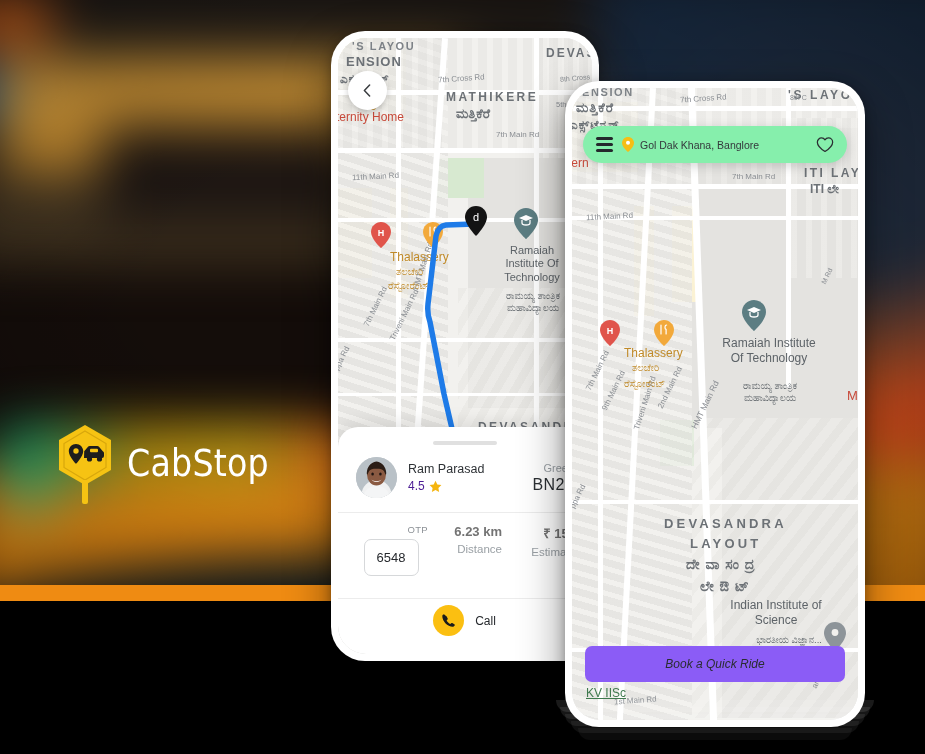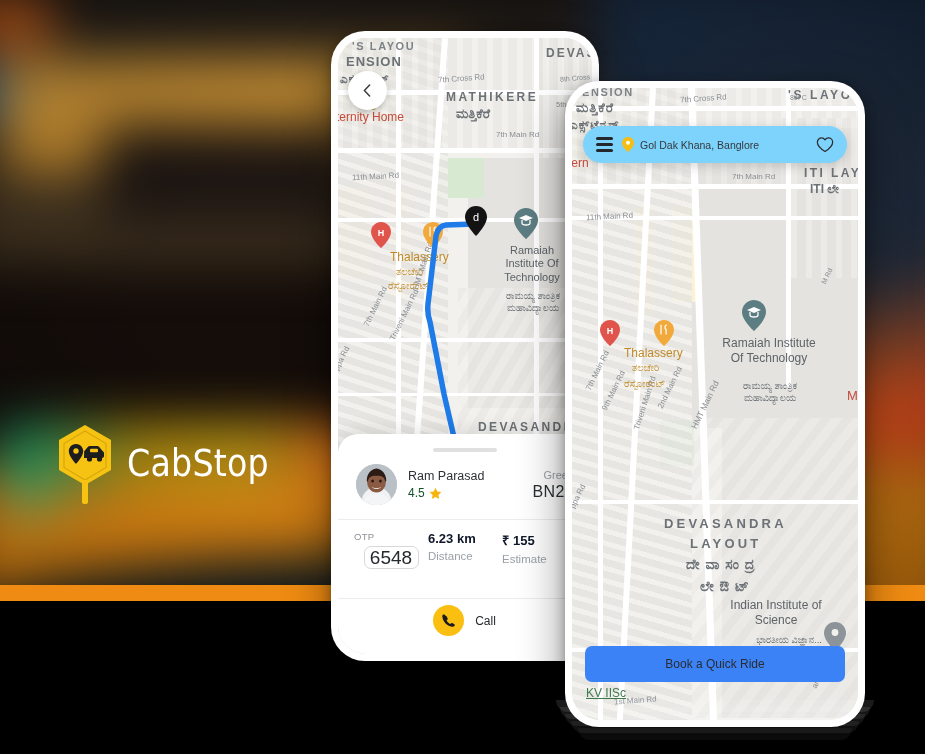--- a/index.html
+++ b/index.html
@@ -225,40 +225,40 @@
   }
   .dc-driver { display:flex; align-items:center; gap:11px; }
   .avatar {
     width:41px; height:41px; border-radius:50%;
     overflow:hidden; background:#c8cdd2; flex:0 0 auto;
     position: relative;
   }
   .dname { font-size:12.5px; color:#2e3236; font-weight:400; }
   .drating {
     display:flex; align-items:center; gap:4px;
-    font-size:12px; color:#14532d; font-weight:500; margin-top:3px;
+    font-size:12px; color:#4c1d95; font-weight:500; margin-top:3px;
   }
   .dc-car { text-align:right; }
   .carname { font-size:11px; color:#9aa0a5; }
   .carplate { font-size:16px; color:#2b2f33; font-weight:500; letter-spacing:.4px; margin-top:2px;}
 
   .dc-div { height:1px; background:#ececec; }
 
   .dc-row2 {
     display:flex; align-items:flex-start; padding: 11px 16px 13px 16px;
   }
-  .stat { flex:1; text-align:left; }
-  .stat-top { font-size:13px; font-weight:700; color:#0f172a; }
+  .stat { flex:1; text-align:right; }
+  .stat-top { font-size:13px; font-weight:700; color:#737373; }
   .stat-sub { font-size:11.5px; color:#9aa0a5; margin-top:4px; }
   .otp-label { font-size:9.5px; color:#8c9196; letter-spacing:.3px; }
   .otp-box {
-    margin: 4px auto 16px; width:55px; height:23px;
+    margin: 4px auto 9px; width:55px; height:37px;
     border:1px solid #d6d8da; border-radius:7px;
     display:flex; align-items:center; justify-content:center;
-    font-size:19px; color:#26292d; font-weight:400;
+    font-size:13px; color:#26292d; font-weight:400;
   }
 
   .dc-landmark {
     text-align:center; font-size:12px; color:#3b3f43;
     padding: 11px 10px 11px;
   }
 
   .dc-actions {
     display:flex; align-items:center; padding: 6px 0 18px;
   }
@@ -268,42 +268,42 @@
   .act-sep { width:1px; height:30px; background:#e4e4e4; }
   .act-circle {
     width:31px; height:31px; border-radius:50%;
     background:#FBBF11; display:flex; align-items:center; justify-content:center;
   }
   .act-label { font-size:12px; color:#26292d; }
 
   
   .searchbar {
     position:absolute; left:11px; right:11px; top:38px;
-    height:37px; background:#7dd3fc; border-radius:19px;
+    height:37px; background:#86efac; border-radius:19px;
     box-shadow: 0 3px 12px rgba(0,0,0,.17);
     display:flex; align-items:center; padding: 0 13px;
     gap: 9px;
   }
   .hamburger { display:flex; flex-direction:column; gap:3.5px; width:17px; }
   .hamburger i { display:block; height:2.6px; background:#24282c; border-radius:2px; }
   .sb-loc { display:flex; align-items:center; gap:6px; flex:1; }
   .sb-text { font-size:10.5px; color:#34383c; }
   .heart { width:18px; height:18px; }
 
   
   .cta-row {
     position:absolute; left:13px; right:13px; bottom:38px;
     display:flex; gap:13px;
   }
   .btn {
     flex:1; height:36px; border-radius:7px;
     display:flex; align-items:center; justify-content:center;
     font-size:12px; cursor:pointer;
   }
-  .btn-primary { background:#3b82f6; color:#2a2d31; }
+  .btn-primary { background:#8b5cf6; color:#2a2d31;font-style:italic; }
   .btn-outline { background:#fff; border:1px solid #FBC52E; color:#F0B21C; }
 </style>
 </head>
 <body>
 
 <div id="stage">
 
   <div class="backdrop">
     <div class="bd-layer">
       <div class="bd-sky"></div>

